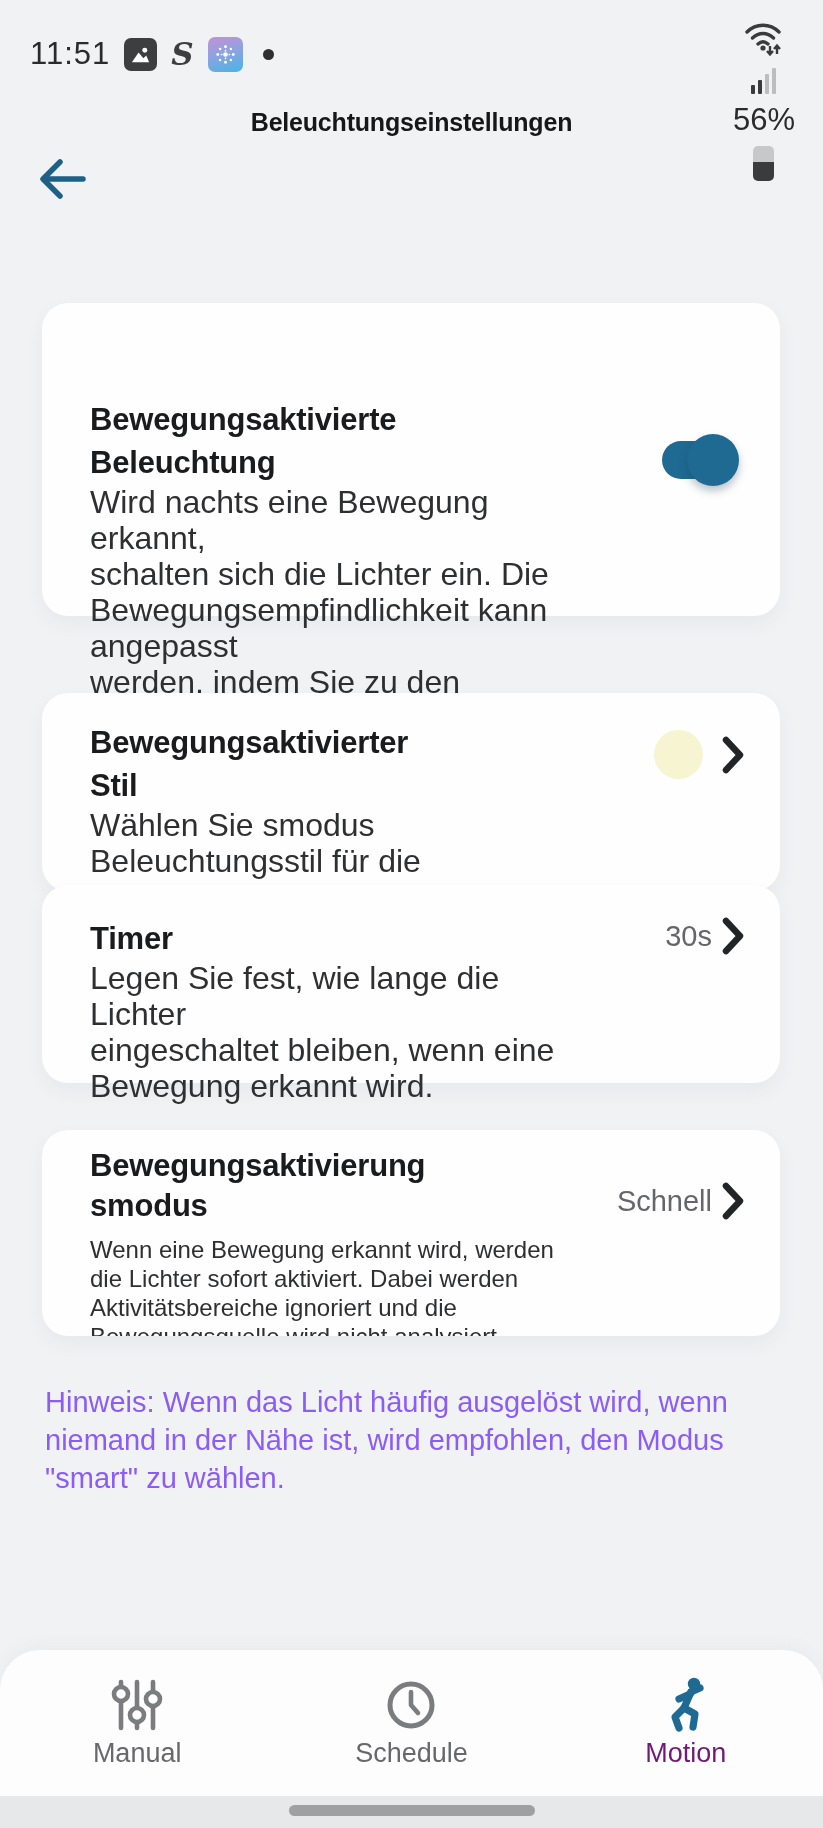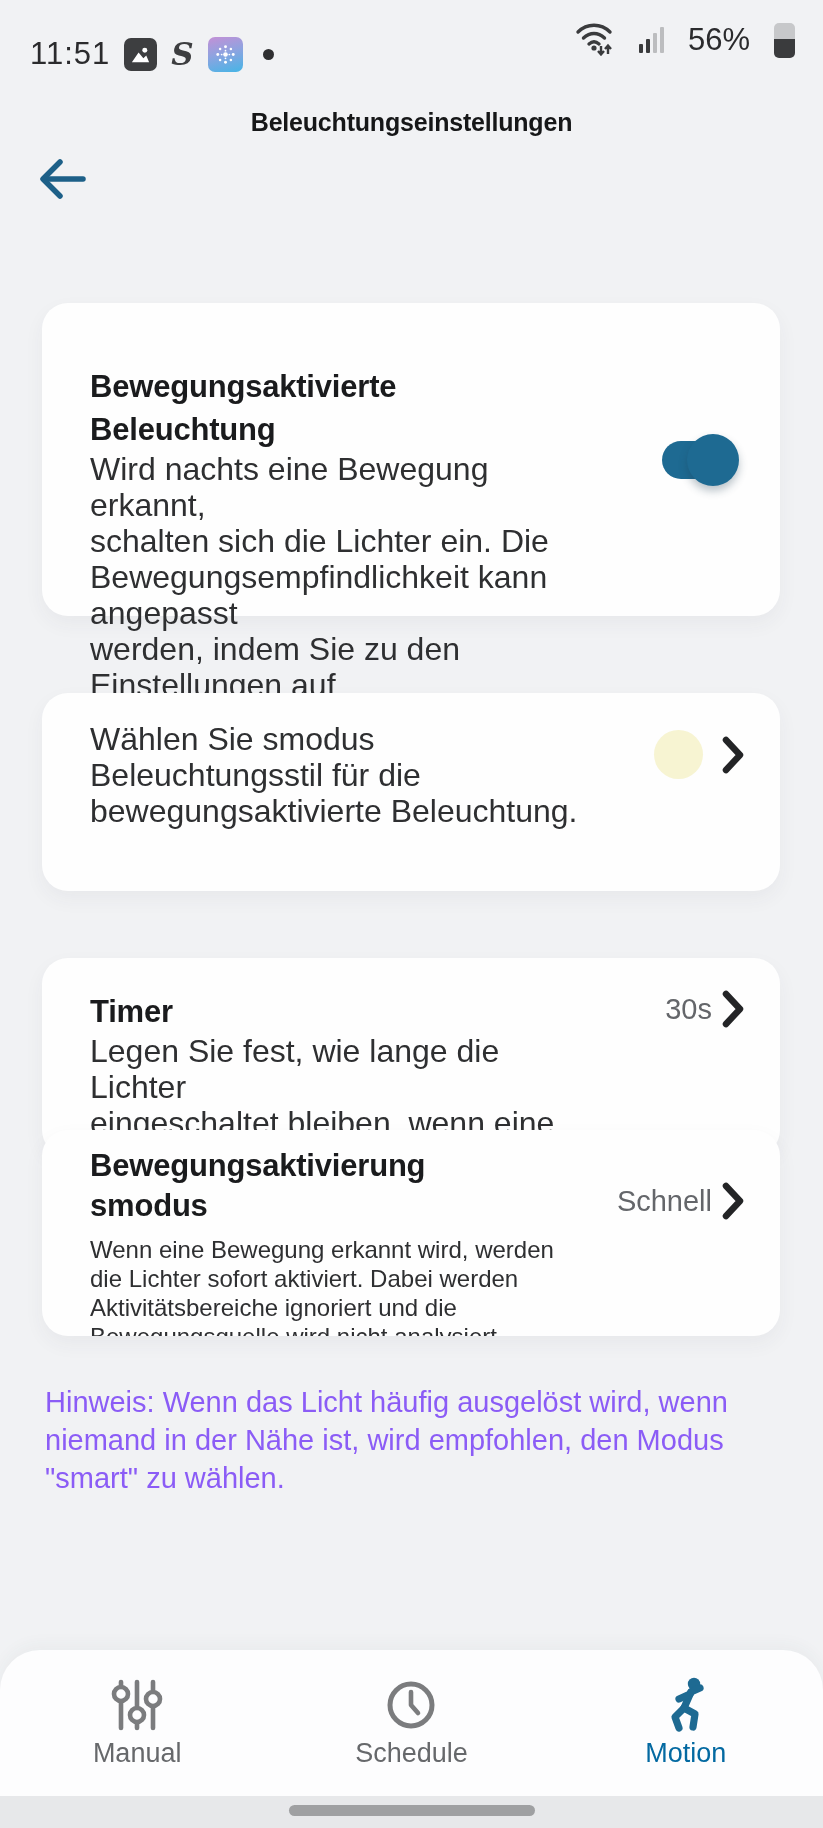--- a/index.html
+++ b/index.html
@@ -12,43 +12,43 @@
   .preline { white-space:pre-line; }
 
   
   .status-bar { position:absolute; top:0; left:0; right:0; height:72px; }
   .sb-left { position:absolute; left:30px; top:20px; display:flex; align-items:center; gap:14px;margin-top:16px; }
   .sb-time { font-size:31px; color:#2b2b2d; letter-spacing:1px; }
   .sb-gallery { width:33px; height:33px; background:#3d3e40; border-radius:7px; display:flex; align-items:center; justify-content:center; }
   .sb-s { font-family:"DejaVu Serif", serif; font-style:italic; font-weight:700; font-size:31px; color:#3d3e40; line-height:33px; }
   .sb-theme { width:35px; height:35px; border-radius:7px; background:linear-gradient(165deg,#c490d6 0%, #8fa3e0 45%, #45b5e6 100%); display:flex; align-items:center; justify-content:center; }
   .sb-dot { width:11px; height:11px; border-radius:50%; background:#2f2f31; margin-left:6px; }
-  .sb-right { position:absolute; right:28px; top:20px; display:flex; align-items:center; gap:24px; }
+  .sb-right { position:absolute; right:28px; top:20px; display:flex; align-items:center; gap:8px;flex-direction:column; }
   .sb-batt-pct { font-size:31px; color:#2b2b2d; }
   .sb-batt { width:21px; height:35px; border-radius:5px; background:linear-gradient(to bottom,#c7c8ca 0 46%, #3a3b3d 46% 100%); }
   .sig-bars { display:flex; align-items:flex-end; gap:3px; height:26px; }
   .sig-bars i { display:block; width:4px; border-radius:1px; }
 
   
   .page-title { position:absolute; top:108px; left:0; right:0; text-align:center;
     font-size:25px; font-weight:700; color:#161718; letter-spacing:-0.2px; }
   .back-btn { position:absolute; top:150px; left:32px; width:60px; height:60px; display:flex; align-items:center; justify-content:center; background:none; border:none; cursor:pointer; }
 
   
   .card { position:absolute; left:42px; width:738px; background:#fefefe; border-radius:26px;
     box-shadow:0 8px 20px rgba(60,64,70,0.05); padding:0 200px 0 48px; }
   .card-title { font-size:31px; font-weight:700; color:#1a1b1d; line-height:43px; letter-spacing:-0.2px; }
   .card-desc { font-size:32px; color:#2e2f31; line-height:36px; }
   .card-value { font-size:29px; color:#64666a; }
   .accessory { position:absolute; display:flex; align-items:center; }
   .chevron-svg { display:block; }
 
-  .card-1 { top:303px; height:313px; padding-top:62px; }
+  .card-1 { top:303px; height:313px; padding-top:95px; }
   .card-2 { top:693px; height:198px; padding-top:28px; }
-  .card-3 { top:958px; height:198px; padding-top:32px; }
+  .card-3 { top:885px; height:198px; padding-top:32px; }
   .card-4 { top:1130px; height:206px; padding-top:16px; overflow:hidden; }
   .card-4 .card-title { line-height:40px; }
   .card-4 .card-desc { font-size:24px; line-height:29px; margin-top:9px; }
 
   
   .toggle { position:absolute; right:40px; top:50%; transform:translateY(-50%); width:78px; height:52px; cursor:pointer; }
   .toggle .track { position:absolute; left:0; top:7px; width:60px; height:38px; border-radius:19px; background:#1e6a92; }
   .toggle .knob { position:absolute; left:25px; top:0; width:52px; height:52px; border-radius:50%; background:#1e6a92; box-shadow:0 5px 8px rgba(30,60,80,0.30); }
 
   
@@ -63,21 +63,21 @@
   .note { position:absolute; top:1383px; left:45px; width:745px;
     font-size:29px; line-height:38px; color:#8b5cf6; }
 
   
   .bottom-nav { position:absolute; left:0; right:0; top:1650px; height:146px;
     background:#fdfdfe; border-radius:40px 40px 0 0; box-shadow:0 -6px 16px rgba(60,64,70,0.04);
     display:flex; }
   .nav-item { flex:1; display:flex; flex-direction:column; align-items:center; justify-content:flex-start; padding-top:26px; cursor:pointer; background:none; border:none; }
   .nav-icon { height:58px; display:flex; align-items:center; justify-content:center; }
   .nav-label { font-size:27px; color:#66686b; margin-top:4px; }
-  .nav-item.active .nav-label { color:#0369a1; }
+  .nav-item.active .nav-label { color:#701a75; }
 
   .bottom-strip { position:absolute; left:0; right:0; top:1796px; height:32px; background:#e7e8ea; }
   .home-indicator { position:absolute; left:50%; top:1805px; transform:translateX(-50%);
     width:246px; height:11px; border-radius:6px; background:#9fa0a2; cursor:pointer; }
 </style>
 </head>
 <body>
 
 <div class="screen">
 
@@ -158,20 +158,22 @@
 Bewegungsempfindlichkeit kann angepasst
 werden, indem Sie zu den Einstellungen auf
 „Bewegungserkennung“ gehen.</div>
     <div class="toggle">
       <span class="track"></span>
       <span class="knob"></span>
     </div>
   </div>
 
   <div class="card card-2">
+    <div class="card-title preline">Bewegungsaktivierter
+Stil</div>
     <div class="card-desc preline">Wählen Sie smodus Beleuchtungsstil für die
 bewegungsaktivierte Beleuchtung.</div>
     <div class="accessory acc-2">
       <span class="swatch" style="background-color: rgb(247, 244, 210);"></span>
       <svg class="chevron-svg" width="26" height="42" viewBox="0 0 26 42">
           <path d="M6 6 L20 21 L6 36" fill="none" stroke="#232426" stroke-width="6.5" stroke-linecap="round" stroke-linejoin="round"></path>
         </svg>
     </div>
   </div>
 

